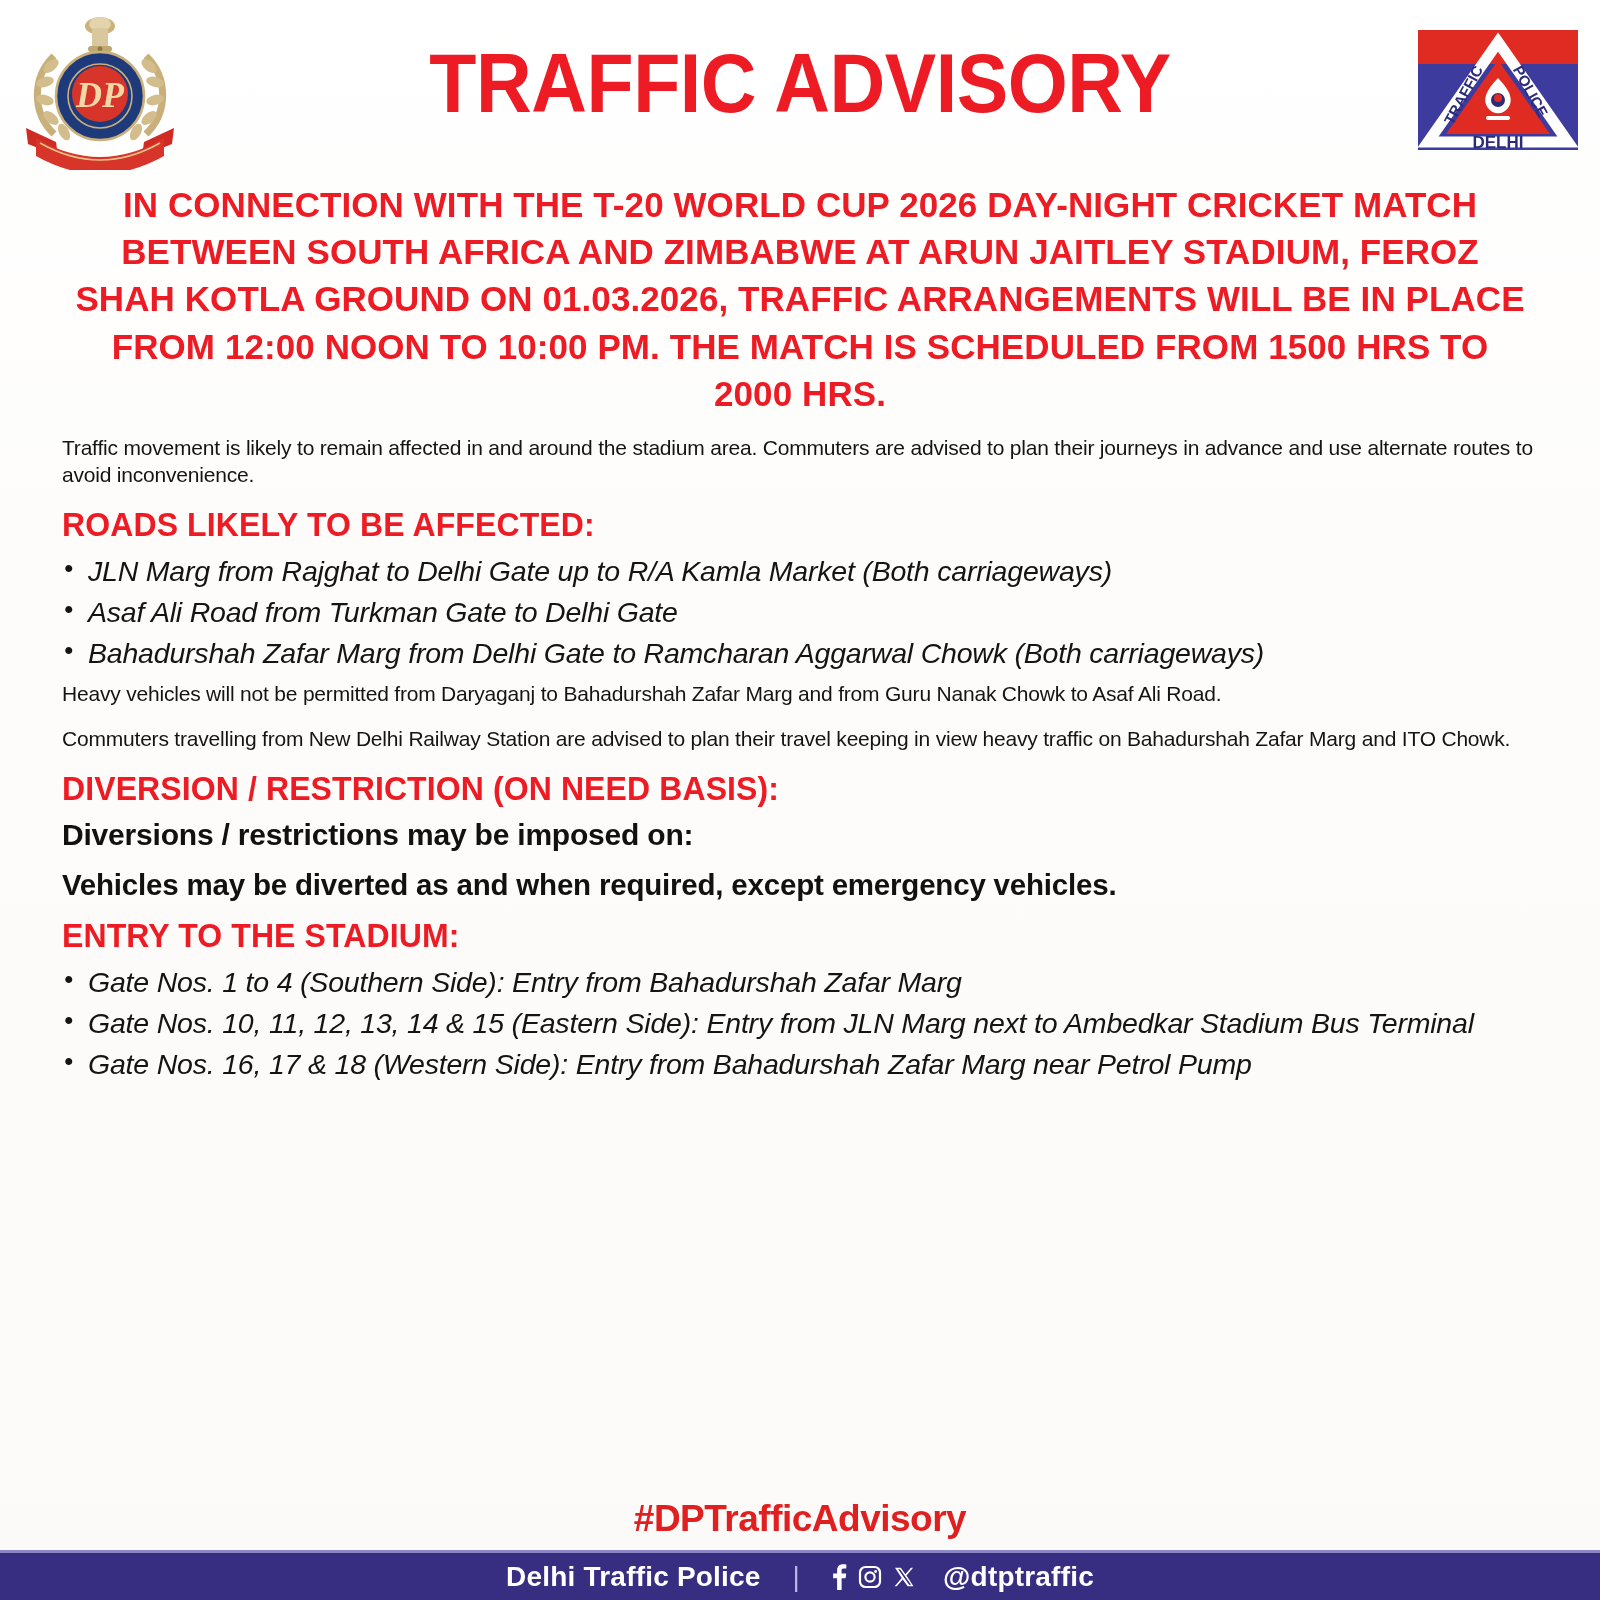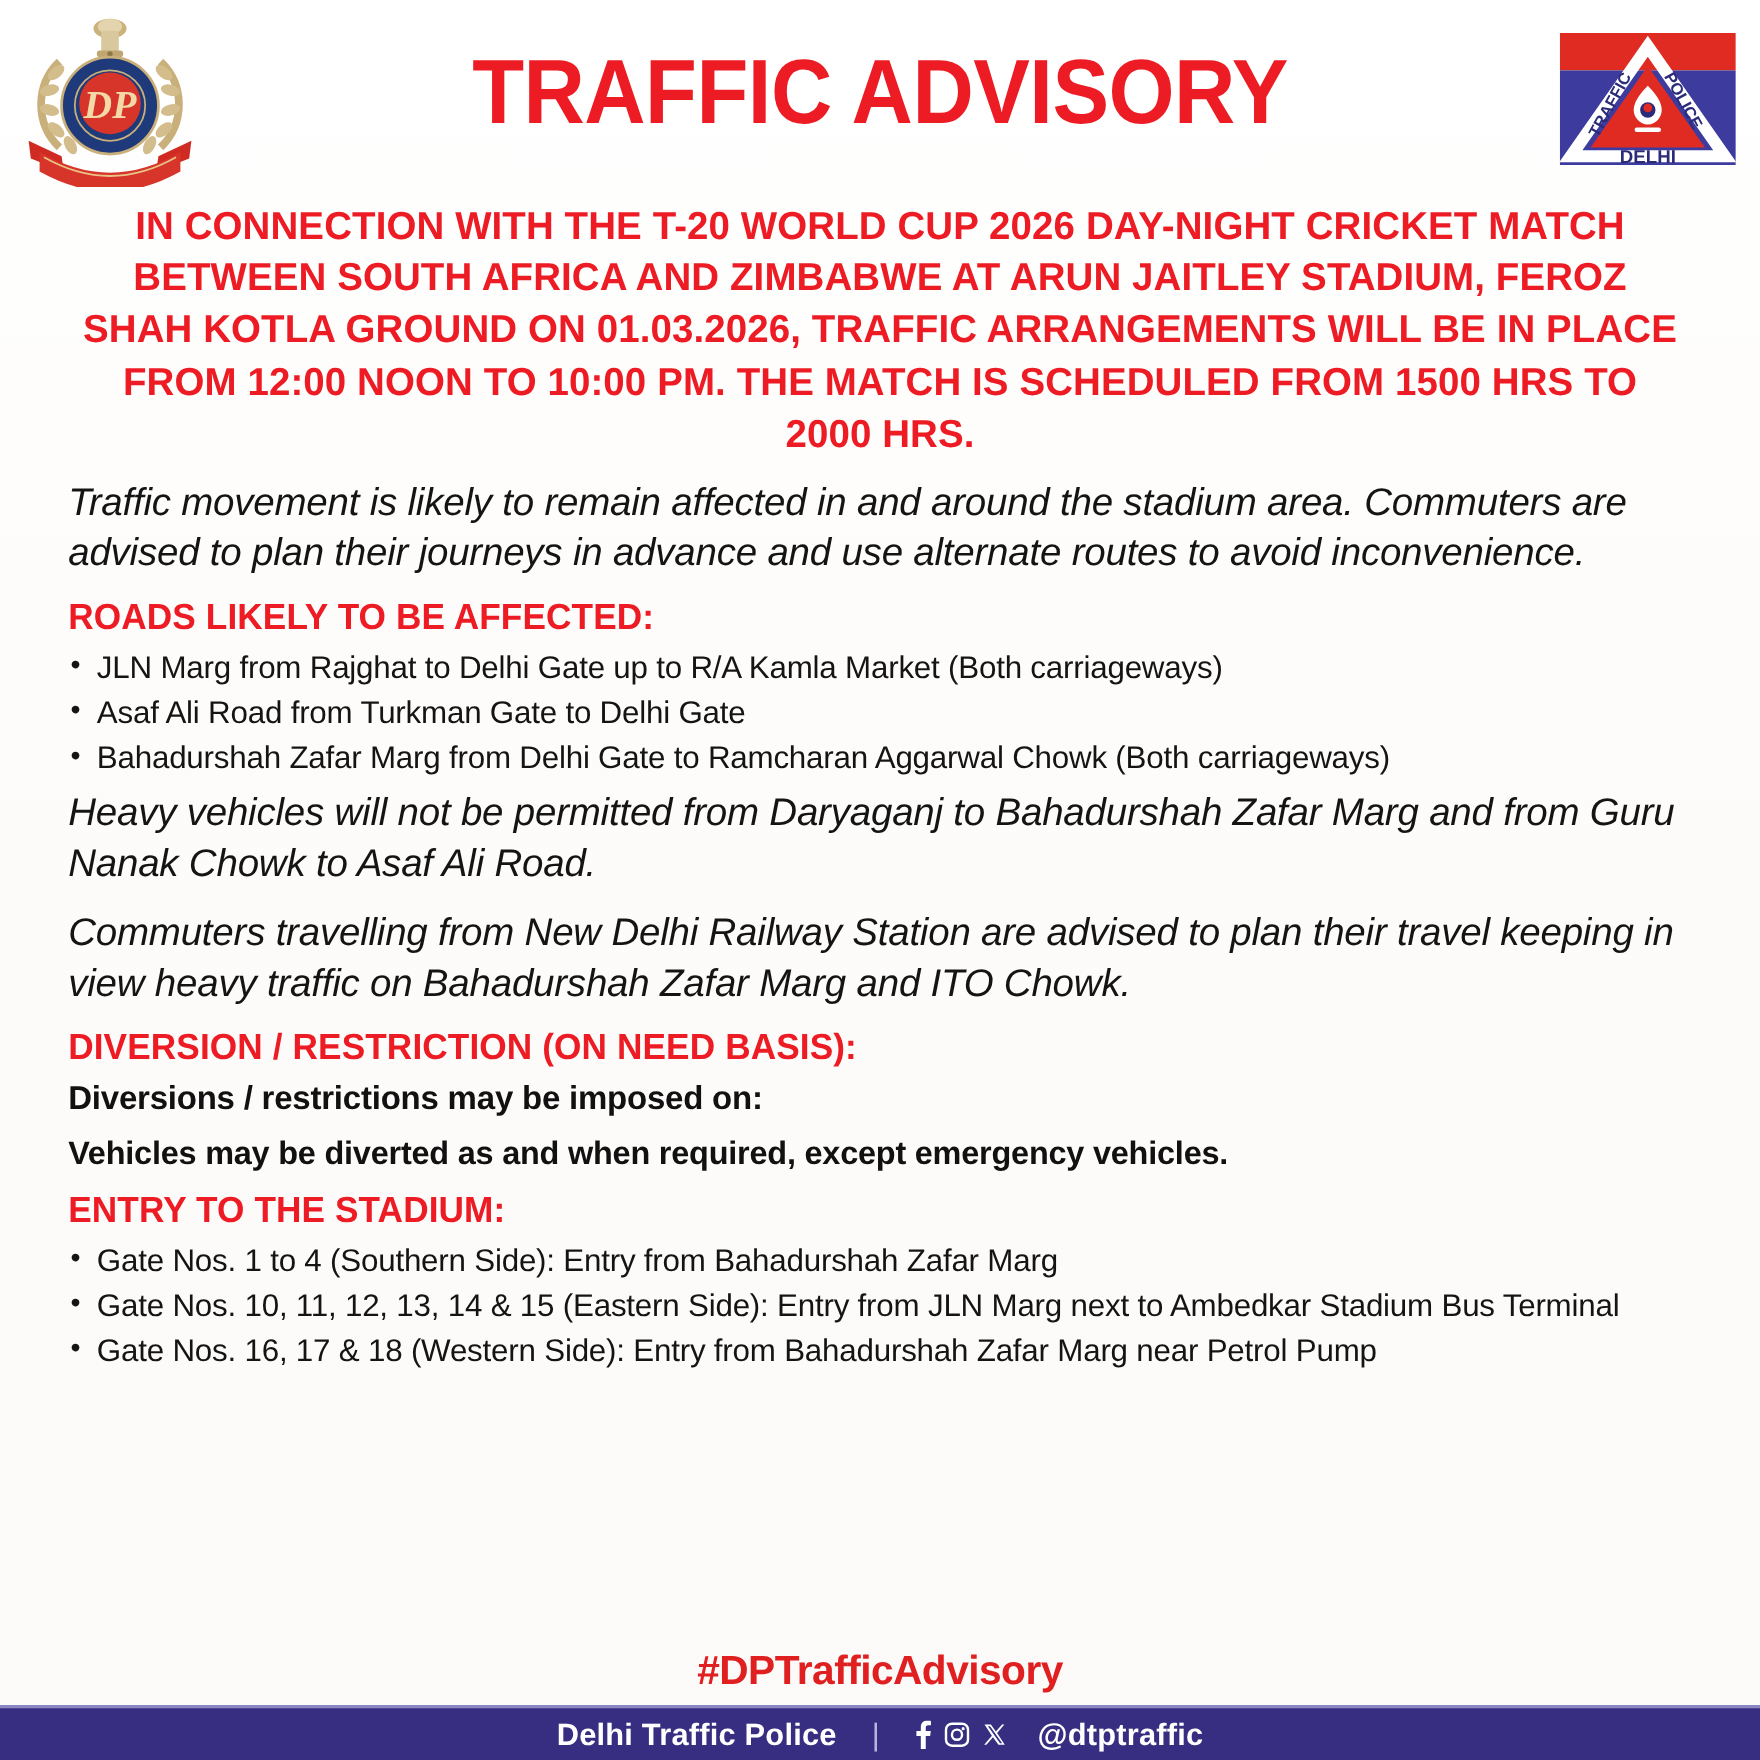--- a/index.html
+++ b/index.html
@@ -79,25 +79,24 @@
   .content {
     flex: 1 1 auto;
     padding: 16px 62px 0 62px;
     color: #1a1a1a;
     font-size: 28.5px;
     line-height: 1.30;
   }
 
   .para {
     margin: 0 0 18px 0;
-    font-size: 35px;
+    font-size: 21px;
     line-height: 1.30;
     letter-spacing: -0.2px;
     color: #141414;
-    font-style: italic;
   }
 
   .section-head {
     color: #ED1C24;
     font-family: "Liberation Sans Narrow", "Liberation Sans", sans-serif;
     font-weight: 700;
     font-size: 33px;
     line-height: 1.1;
     letter-spacing: 0.1px;
     margin: 16px 0 10px 0;
@@ -121,20 +120,21 @@
     line-height: 1.25;
     color: #111111;
     margin: 14px 0 6px 0;
     letter-spacing: -0.2px;
   }
 
   ul.bullets {
     list-style: none;
     margin: 0 0 8px 0;
     padding: 0;
+    font-style: italic;
   }
   ul.bullets li {
     position: relative;
     padding-left: 26px;
     margin: 0 0 4px 0;
     font-size: 28.5px;
     line-height: 1.30;
     letter-spacing: -0.2px;
     color: #141414;
   }

